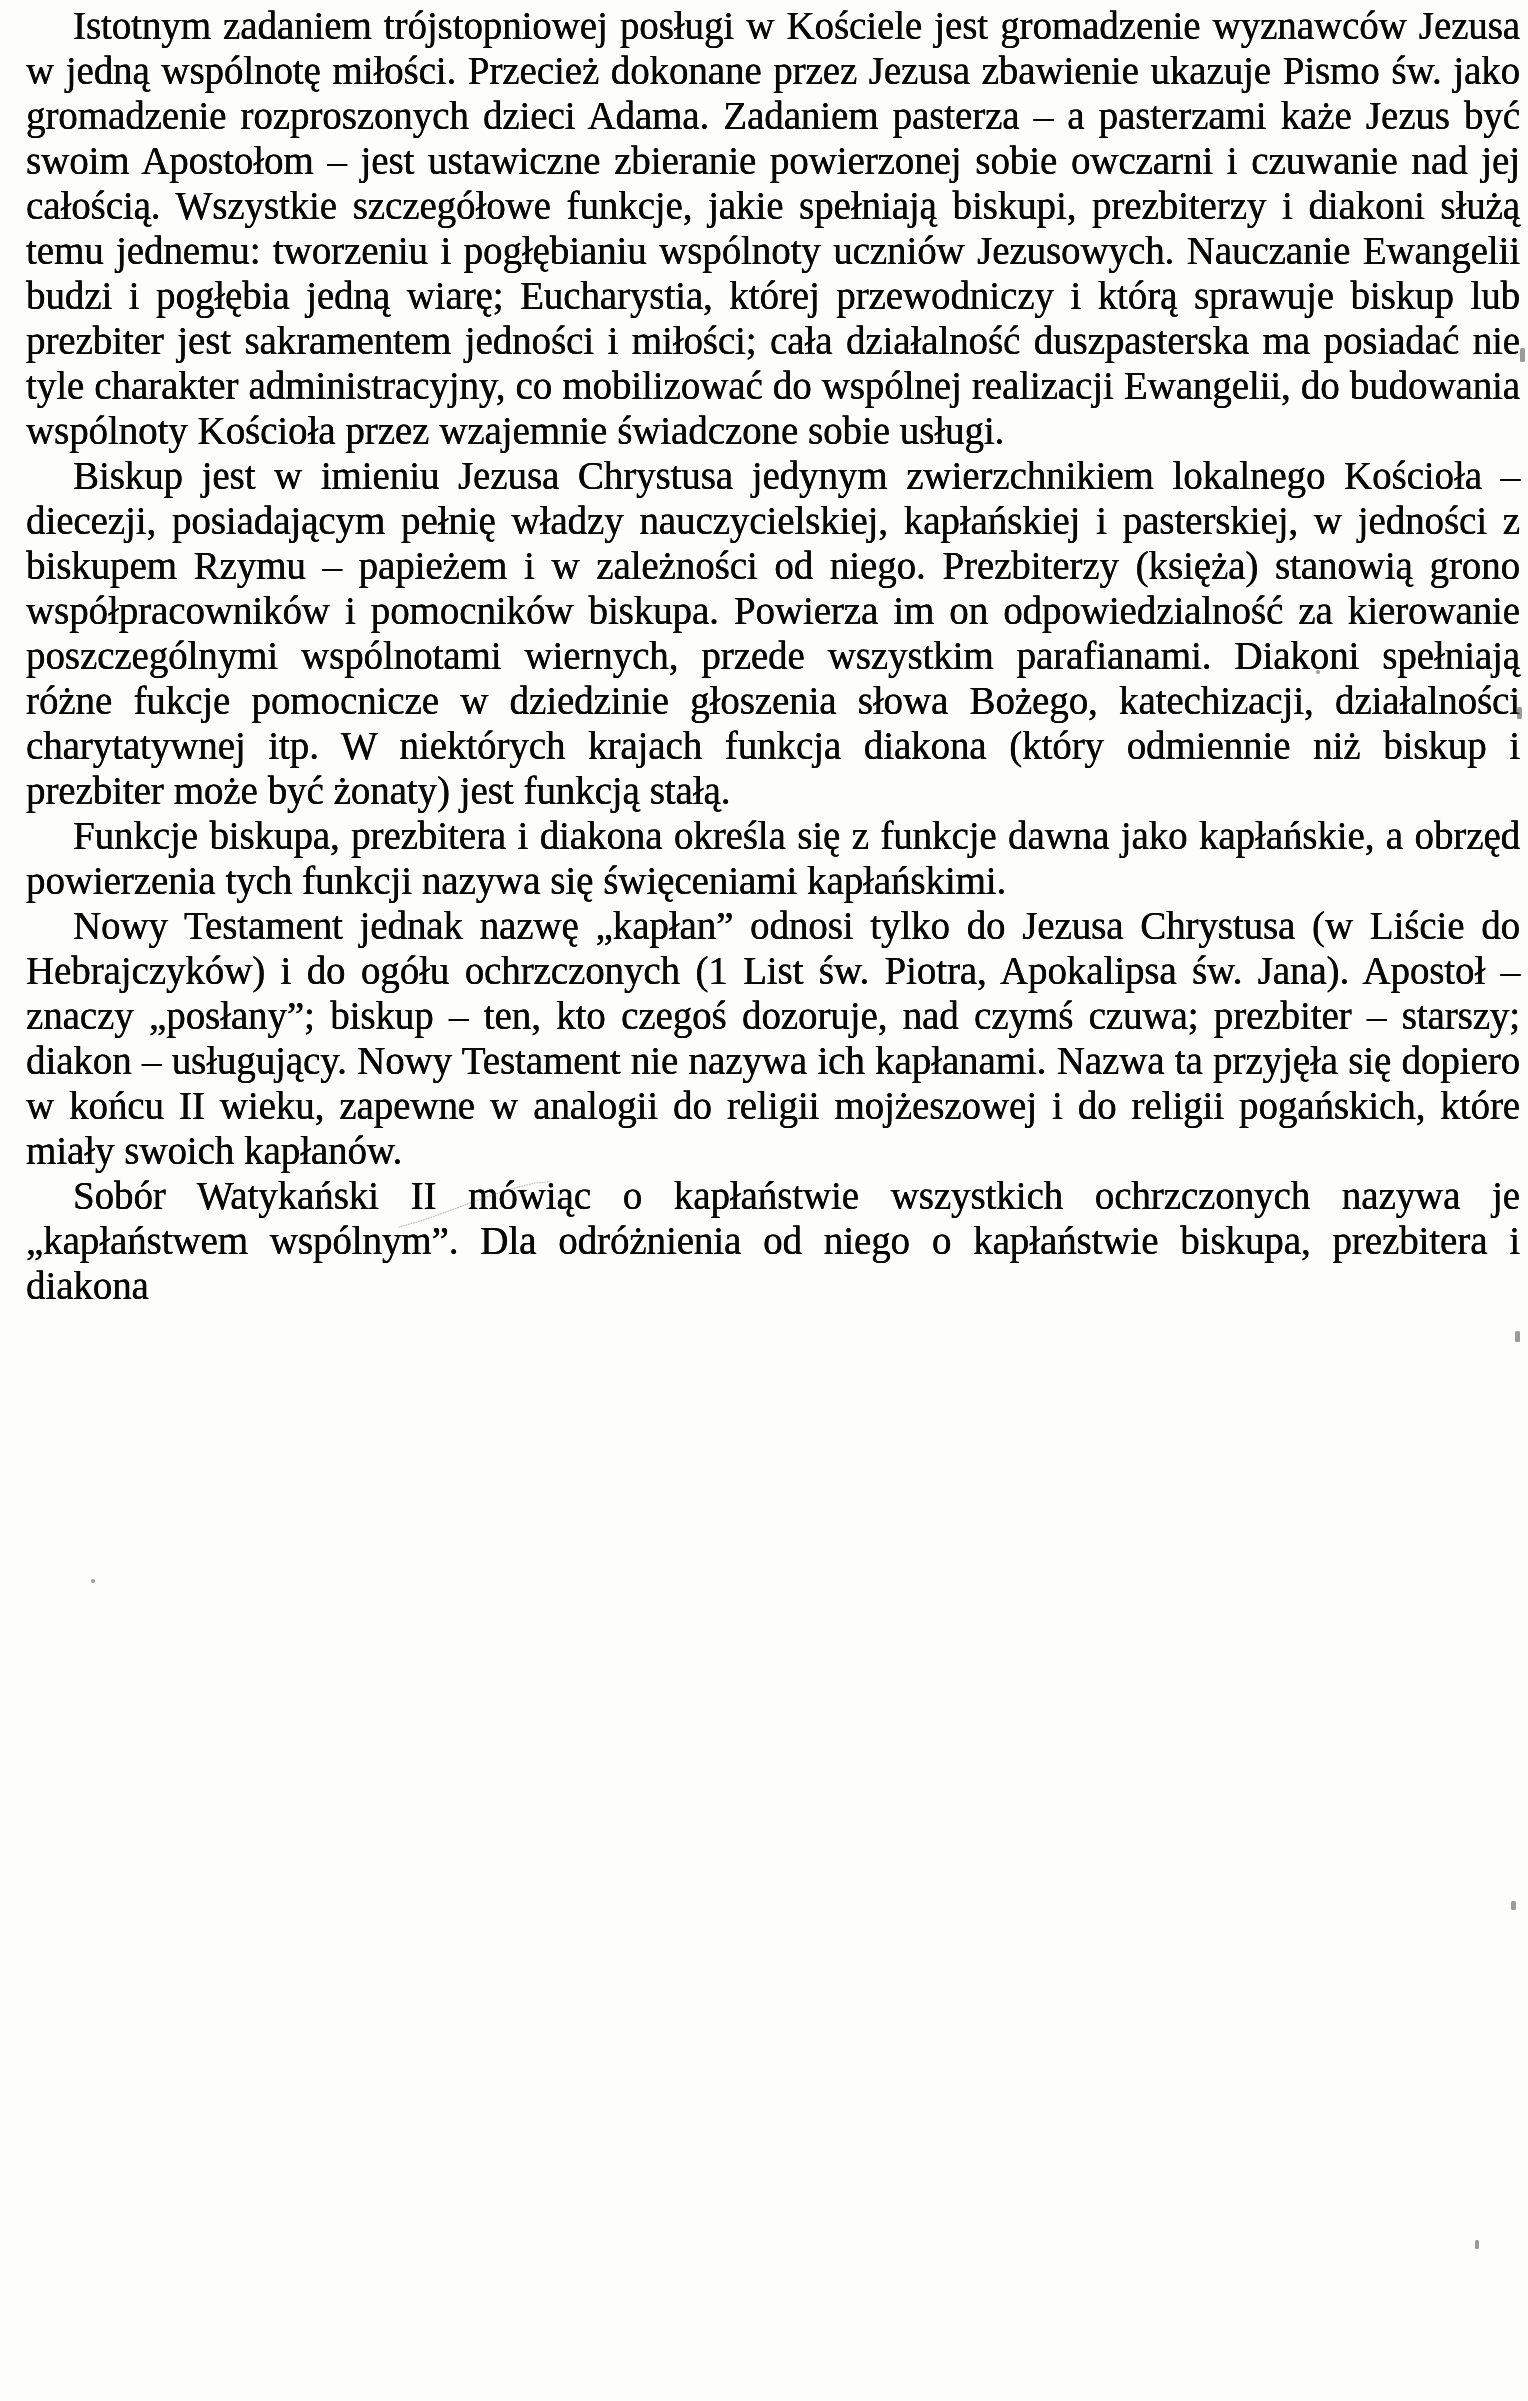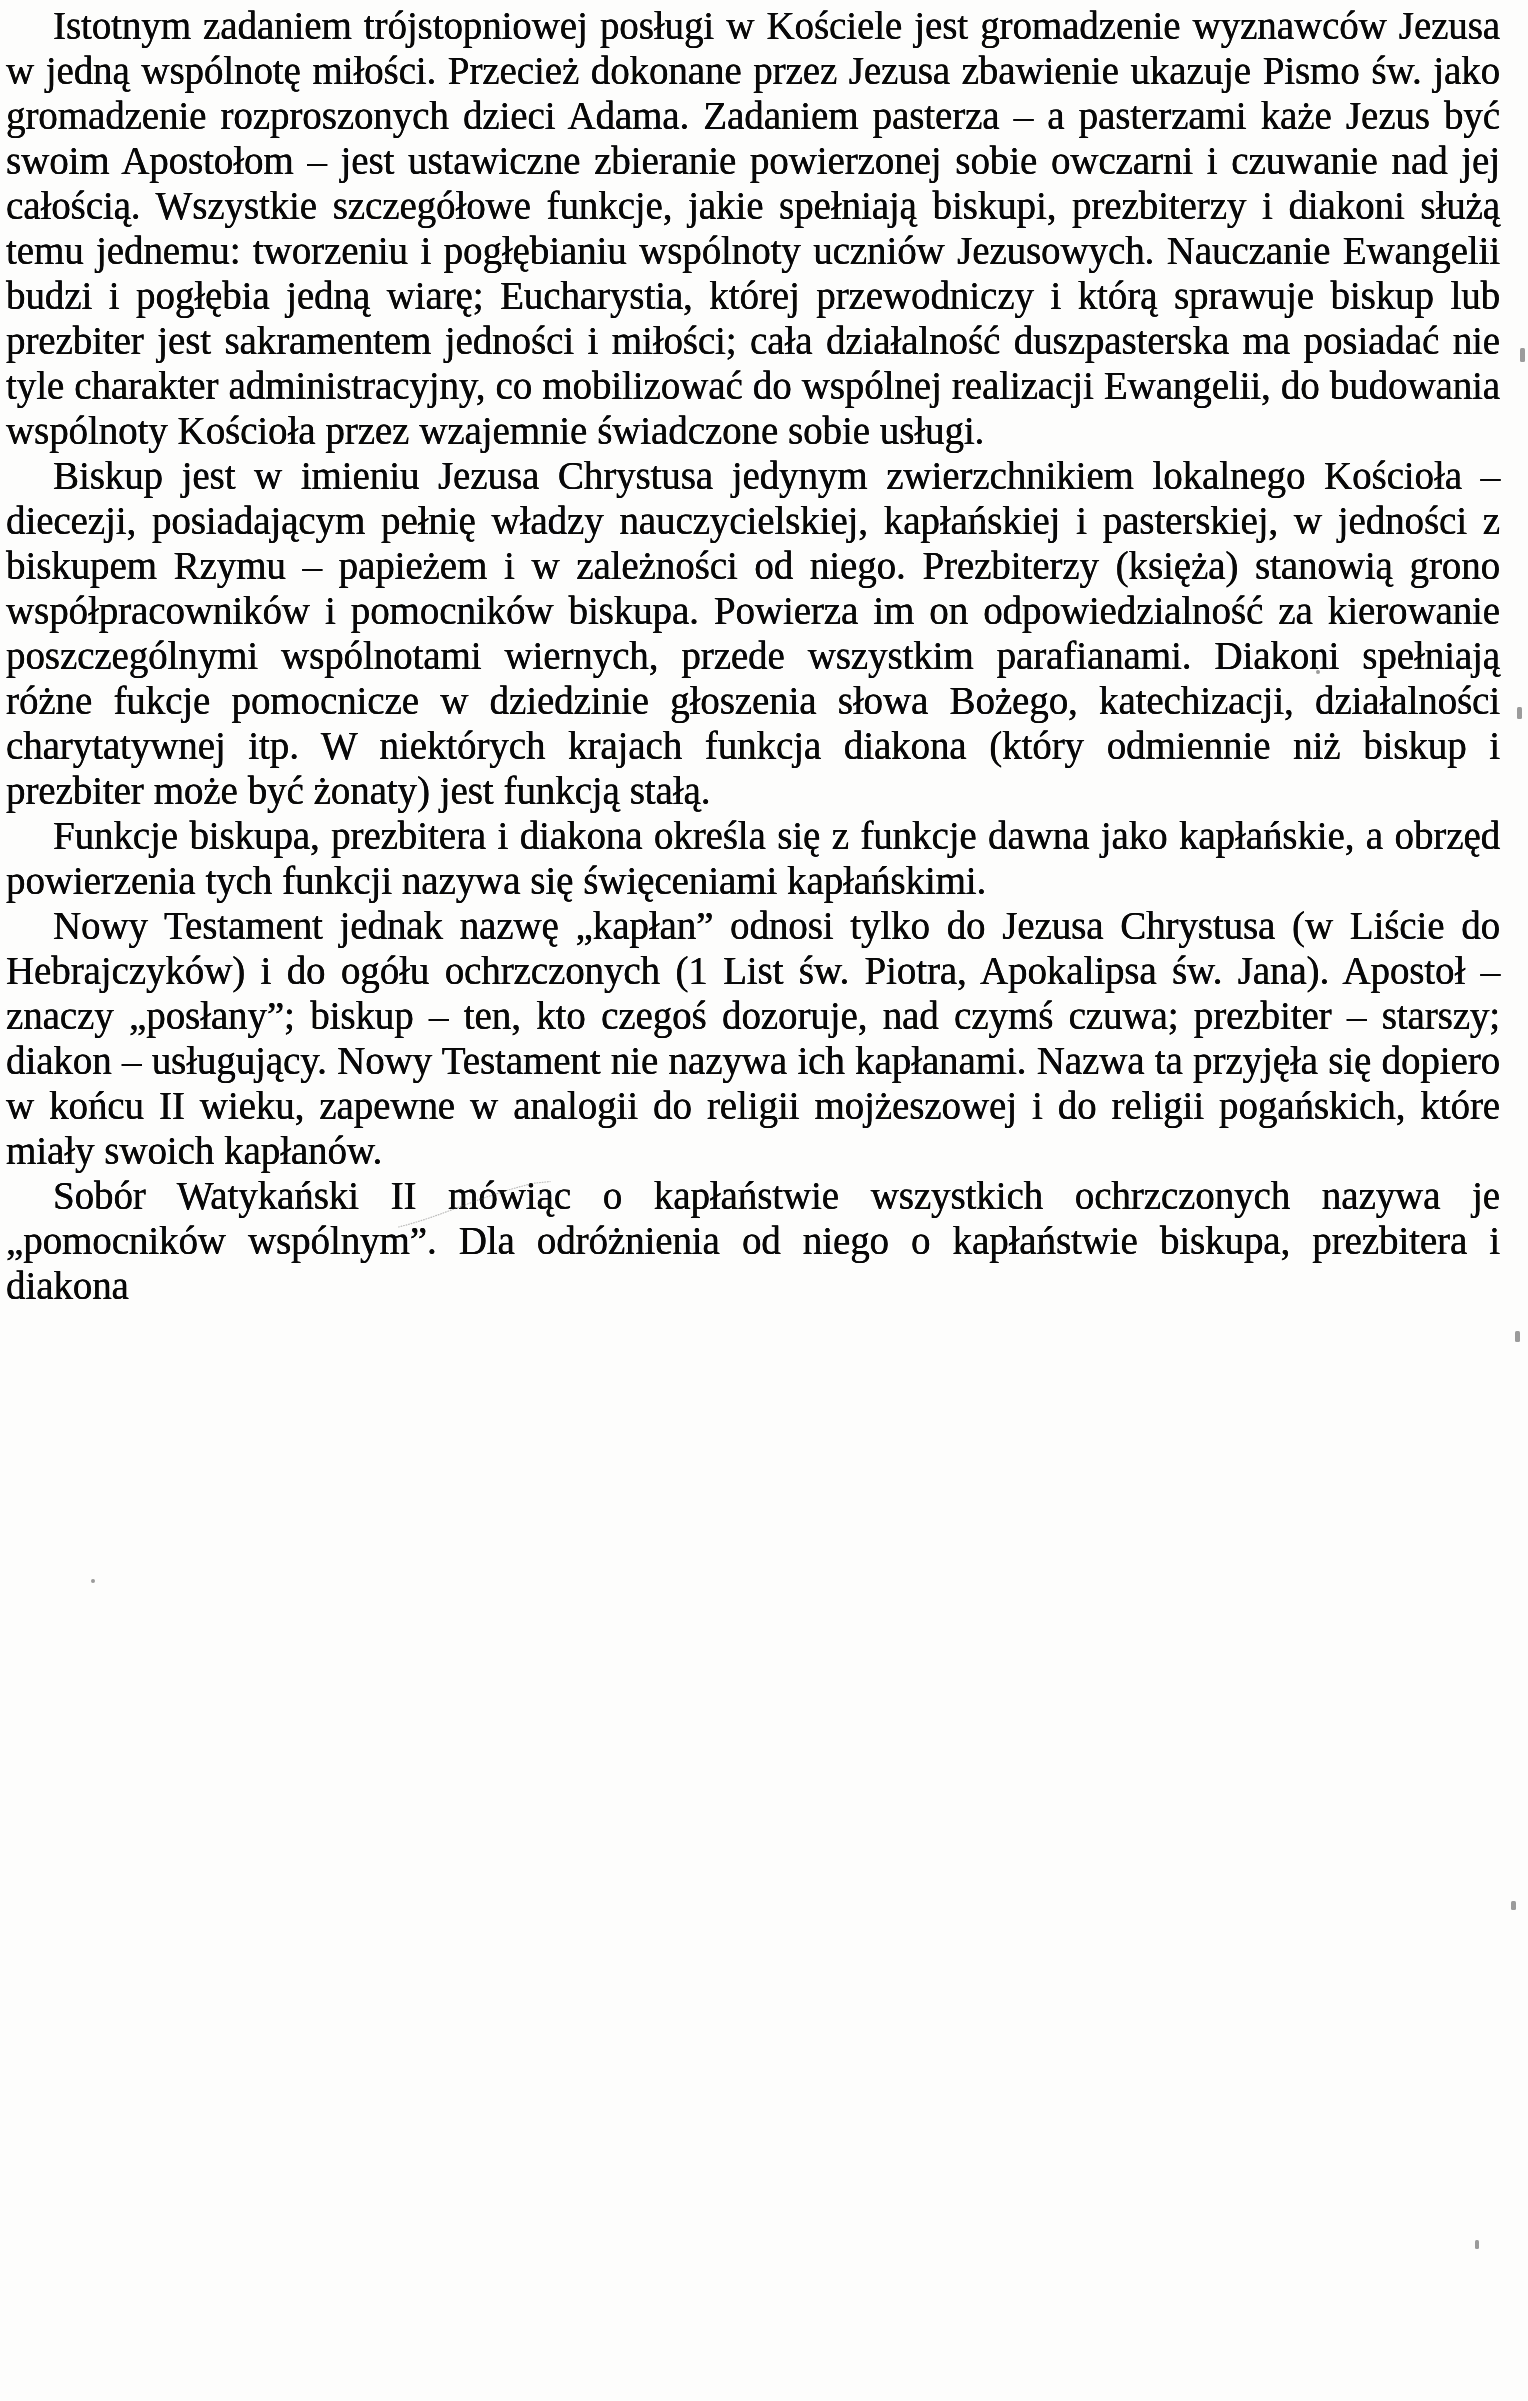--- a/index.html
+++ b/index.html
@@ -24,21 +24,21 @@
   #paper-texture {
     position: absolute;
     inset: 0;
     background:
       radial-gradient(ellipse 150% 110% at 50% 50%, rgba(255,255,255,0) 62%, rgba(0,0,0,0.016) 100%);
     pointer-events: none;
   }
 
   #text-column {
     position: absolute;
-    left: 6px;
+    left: 26px;
     top: 3.1px;
     width: 1494px;
   }
 
   p.para {
     margin: 0;
     padding: 0;
     text-align: justify;
     text-align-last: left;
     text-indent: 47px;
@@ -86,21 +86,21 @@
   <div id="text-column">
 
     <p class="para">Istotnym zadaniem trójstopniowej posługi w Kościele jest gromadzenie wyznawców Jezusa w jedną wspólnotę miłości. Przecież dokonane przez Jezusa zbawienie ukazuje Pismo św. jako gromadzenie rozproszonych dzieci Adama. Zadaniem pasterza – a pasterzami każe Jezus być swoim Apostołom – jest ustawiczne zbieranie powierzonej sobie owczarni i czuwanie nad jej całością. Wszystkie szczegółowe funkcje, jakie spełniają biskupi, prezbiterzy i diakoni służą temu jednemu: tworzeniu i pogłębianiu wspólnoty uczniów Jezusowych. Nauczanie Ewangelii budzi i pogłębia jedną wiarę; Eucharystia, której przewodniczy i którą sprawuje biskup lub prezbiter jest sakramentem jedności i  miłości; cała działalność duszpasterska ma posiadać nie tyle charakter administracyjny, co mobilizować do wspólnej realizacji Ewangelii, do budowania wspólnoty Kościoła przez wzajemnie świadczone sobie usługi.</p>
 
     <p class="para">Biskup jest w imieniu Jezusa Chrystusa jedynym zwierzchnikiem lokalnego Kościoła – diecezji, posiadającym pełnię władzy nauczycielskiej, kapłańskiej i pasterskiej, w jedności z biskupem Rzymu – papieżem i w zależności od niego. Prezbiterzy (księża) stanowią grono współpracowników i pomocników biskupa. Powierza im on odpowiedzialność za kierowanie poszczególnymi wspólnotami wiernych, przede wszystkim parafianami. Diakoni spełniają różne fukcje pomocnicze w dziedzinie głoszenia słowa Bożego, katechizacji, działalności charytatywnej itp. W niektórych krajach funkcja diakona (który odmiennie niż biskup i  prezbiter może być żonaty) jest funkcją stałą.</p>
 
     <p class="para">Funkcje biskupa, prezbitera i diakona określa się z funkcje dawna jako kapłańskie, a obrzęd powierzenia tych funkcji nazywa się święceniami kapłańskimi.</p>
 
     <p class="para">Nowy Testament jednak nazwę „kapłan” odnosi tylko do Jezusa Chrystusa (w Liście do Hebrajczyków) i do ogółu ochrzczonych (1 List św. Piotra, Apokalipsa św. Jana). Apostoł – znaczy „posłany”; biskup – ten, kto czegoś dozoruje, nad czymś czuwa; prezbiter – starszy;  diakon – usługujący.  Nowy Testament  nie nazywa ich kapłanami. Nazwa ta przyjęła się dopiero w końcu II wieku, zapewne w analogii do religii mojżeszowej i do religii pogańskich, które miały swoich kapłanów.</p>
 
-    <p class="para">Sobór Watykański II mówiąc o kapłaństwie wszystkich ochrzczonych nazywa je „pomocników wspólnym”. Dla odróżnienia od niego o kapłaństwie biskupa, prezbitera i diakona</p>
+    <p class="para">Sobór Watykański II mówiąc o kapłaństwie wszystkich ochrzczonych nazywa je „kapłaństwem wspólnym”. Dla odróżnienia od niego o kapłaństwie biskupa, prezbitera i diakona</p>
 
   </div>
 
   <span class="speck" style="left:1520px; top:348px; width:4.6px; height:13.8px; border-radius:1.5px;"></span>
   <span class="speck" style="left:1517px; top:707px; width:5.3px; height:12.2px; border-radius:1.5px;"></span>
   <span class="speck" style="left:1515px; top:1331px; width:4.6px; height:10.7px; border-radius:1.5px;"></span>
   <span class="speck" style="left:1511px; top:1901px; width:4.6px; height:9.2px; border-radius:1.5px;"></span>
   <span class="speck" style="left:1475px; top:2240px; width:3.8px; height:9.2px; border-radius:1.5px;"></span>
   <span class="speck" style="left:91px; top:1579px; width:3.8px; height:3.8px;"></span>
   <span class="speck" style="left:1316px; top:670px; width:3.8px; height:3.8px;"></span>

